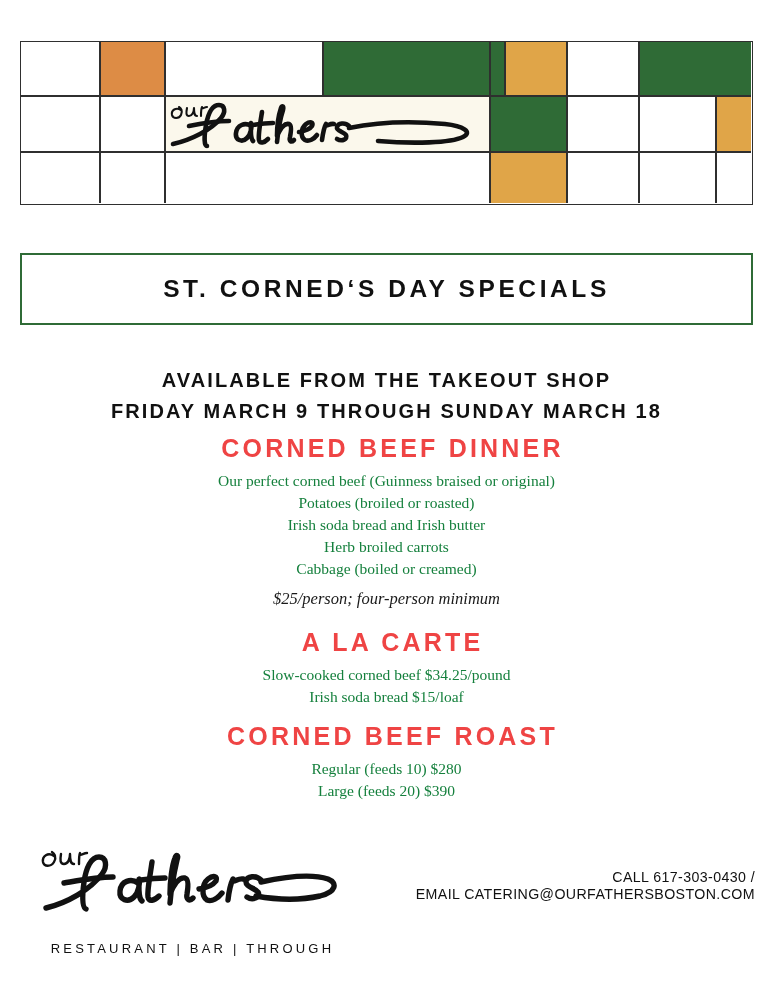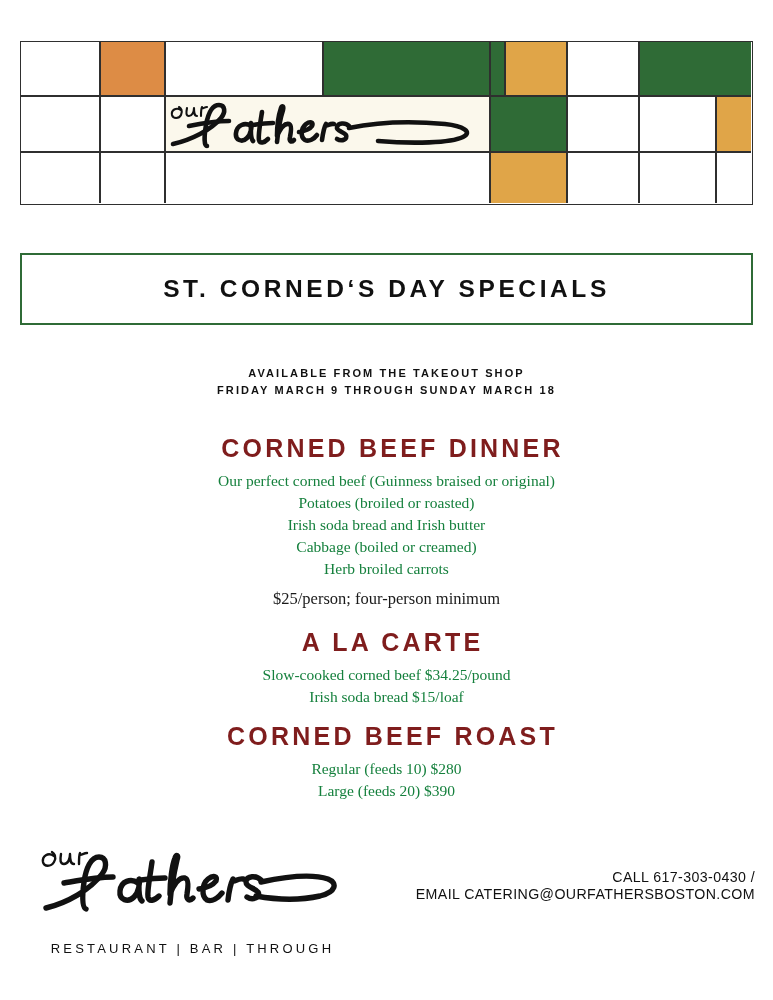--- a/index.html
+++ b/index.html
@@ -54,48 +54,49 @@
     font-weight: bold;
     letter-spacing: 3.6px;
     color: #111;
   }
 
   
   .avail {
     position: absolute;
     left: 0; top: 365px; width: 773px;
     text-align: center;
-    font-size: 11px;
+    font-size: 20px;
     font-weight: bold;
     letter-spacing: 2.1px;
     line-height: 1.55;
     color: #111;
   }
 
   
   .section { position: absolute; left: 0; width: 773px; text-align: center; }
   .sec-head {
     font-size: 25px;
     font-weight: bold;
     letter-spacing: 3.2px;
-    color: #7f1d1d;
+    color: #ef4444;
     margin-bottom: 7px;
     padding-left: 12px;
   }
   .sec-line {
     font-family: "Liberation Serif", serif;
     font-size: 15.5px;
     line-height: 1.42;
     color: #15803d;
   }
   .sec-line.small {
     font-size: 14.5px;
   }
   .price-italic {
     font-family: "Liberation Serif", serif;
+    font-style: italic;
     font-size: 16.5px;
     margin-top: 9px;
     color: #1a1a1a;
   }
 
   #section-dinner { top: 434px; }
   #section-alacarte { top: 628px; }
   #section-roast { top: 722px; }
 
   
@@ -193,22 +194,22 @@
 <div class="avail">
   <div>AVAILABLE FROM THE  TAKEOUT SHOP</div>
   <div>FRIDAY MARCH 9  THROUGH SUNDAY MARCH 18</div>
 </div>
 
 <div class="section" id="section-dinner">
   <div class="sec-head">CORNED BEEF DINNER</div>
   <div class="sec-line">Our perfect corned beef  (Guinness braised or original)</div>
   <div class="sec-line">Potatoes (broiled or roasted)</div>
   <div class="sec-line">Irish soda bread and Irish butter</div>
+  <div class="sec-line">Herb broiled carrots</div>
   <div class="sec-line">Cabbage (boiled or creamed)</div>
-  <div class="sec-line">Herb broiled carrots</div>
   <div class="price-italic">$25/person; four-person minimum</div>
 </div>
 
 <div class="section" id="section-alacarte">
   <div class="sec-head">A LA CARTE</div>
   <div class="sec-line">Slow-cooked corned beef $34.25/pound</div>
   <div class="sec-line">Irish soda bread $15/loaf</div>
 </div>
 
 <div class="section" id="section-roast">

